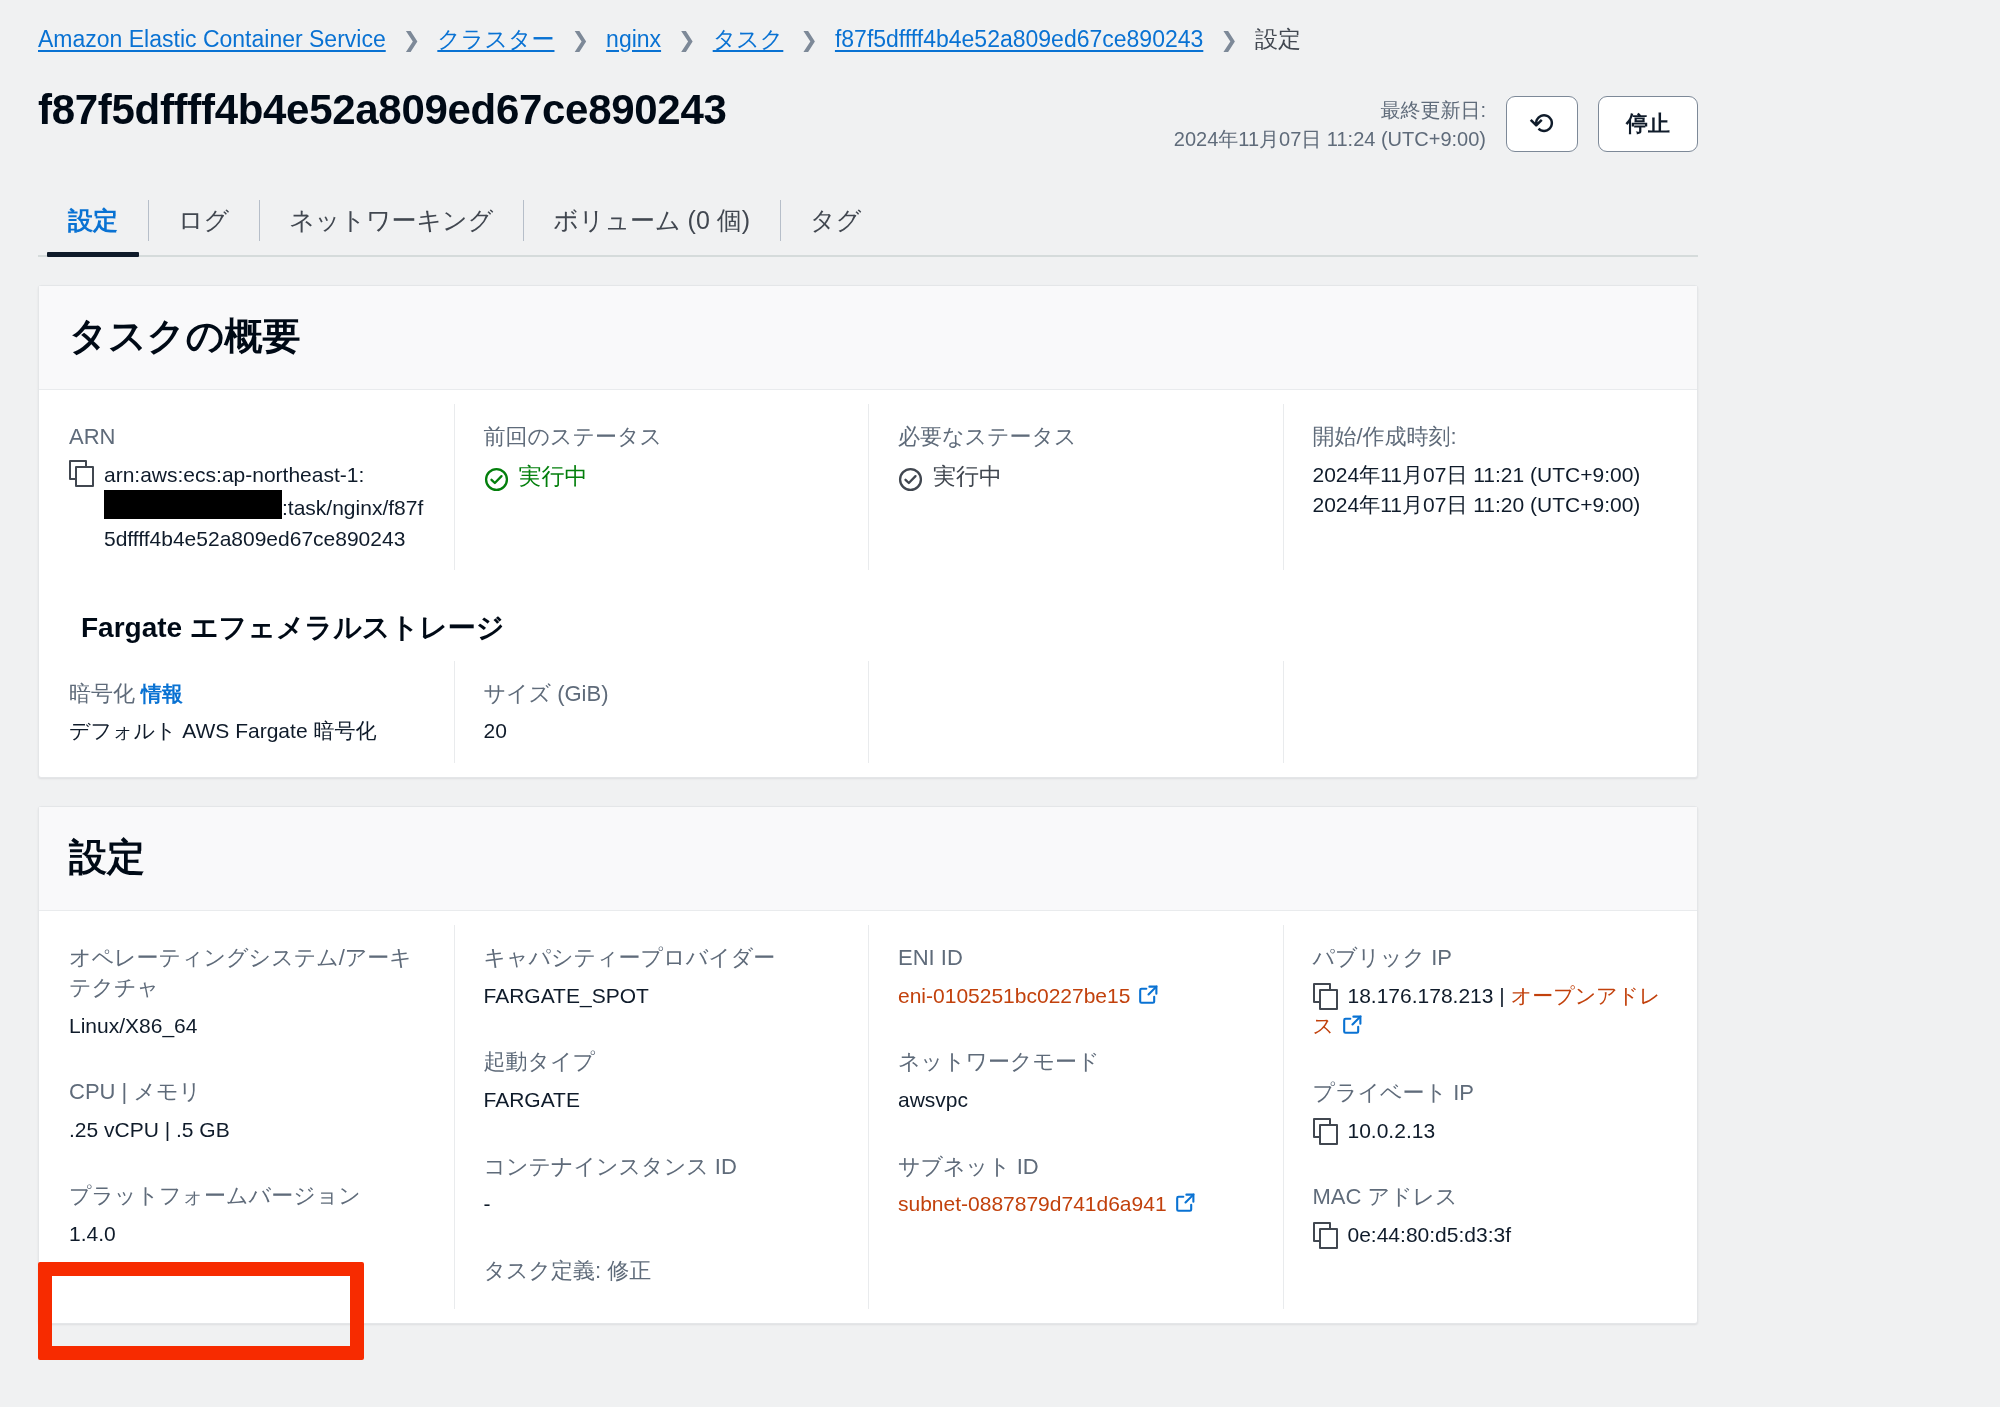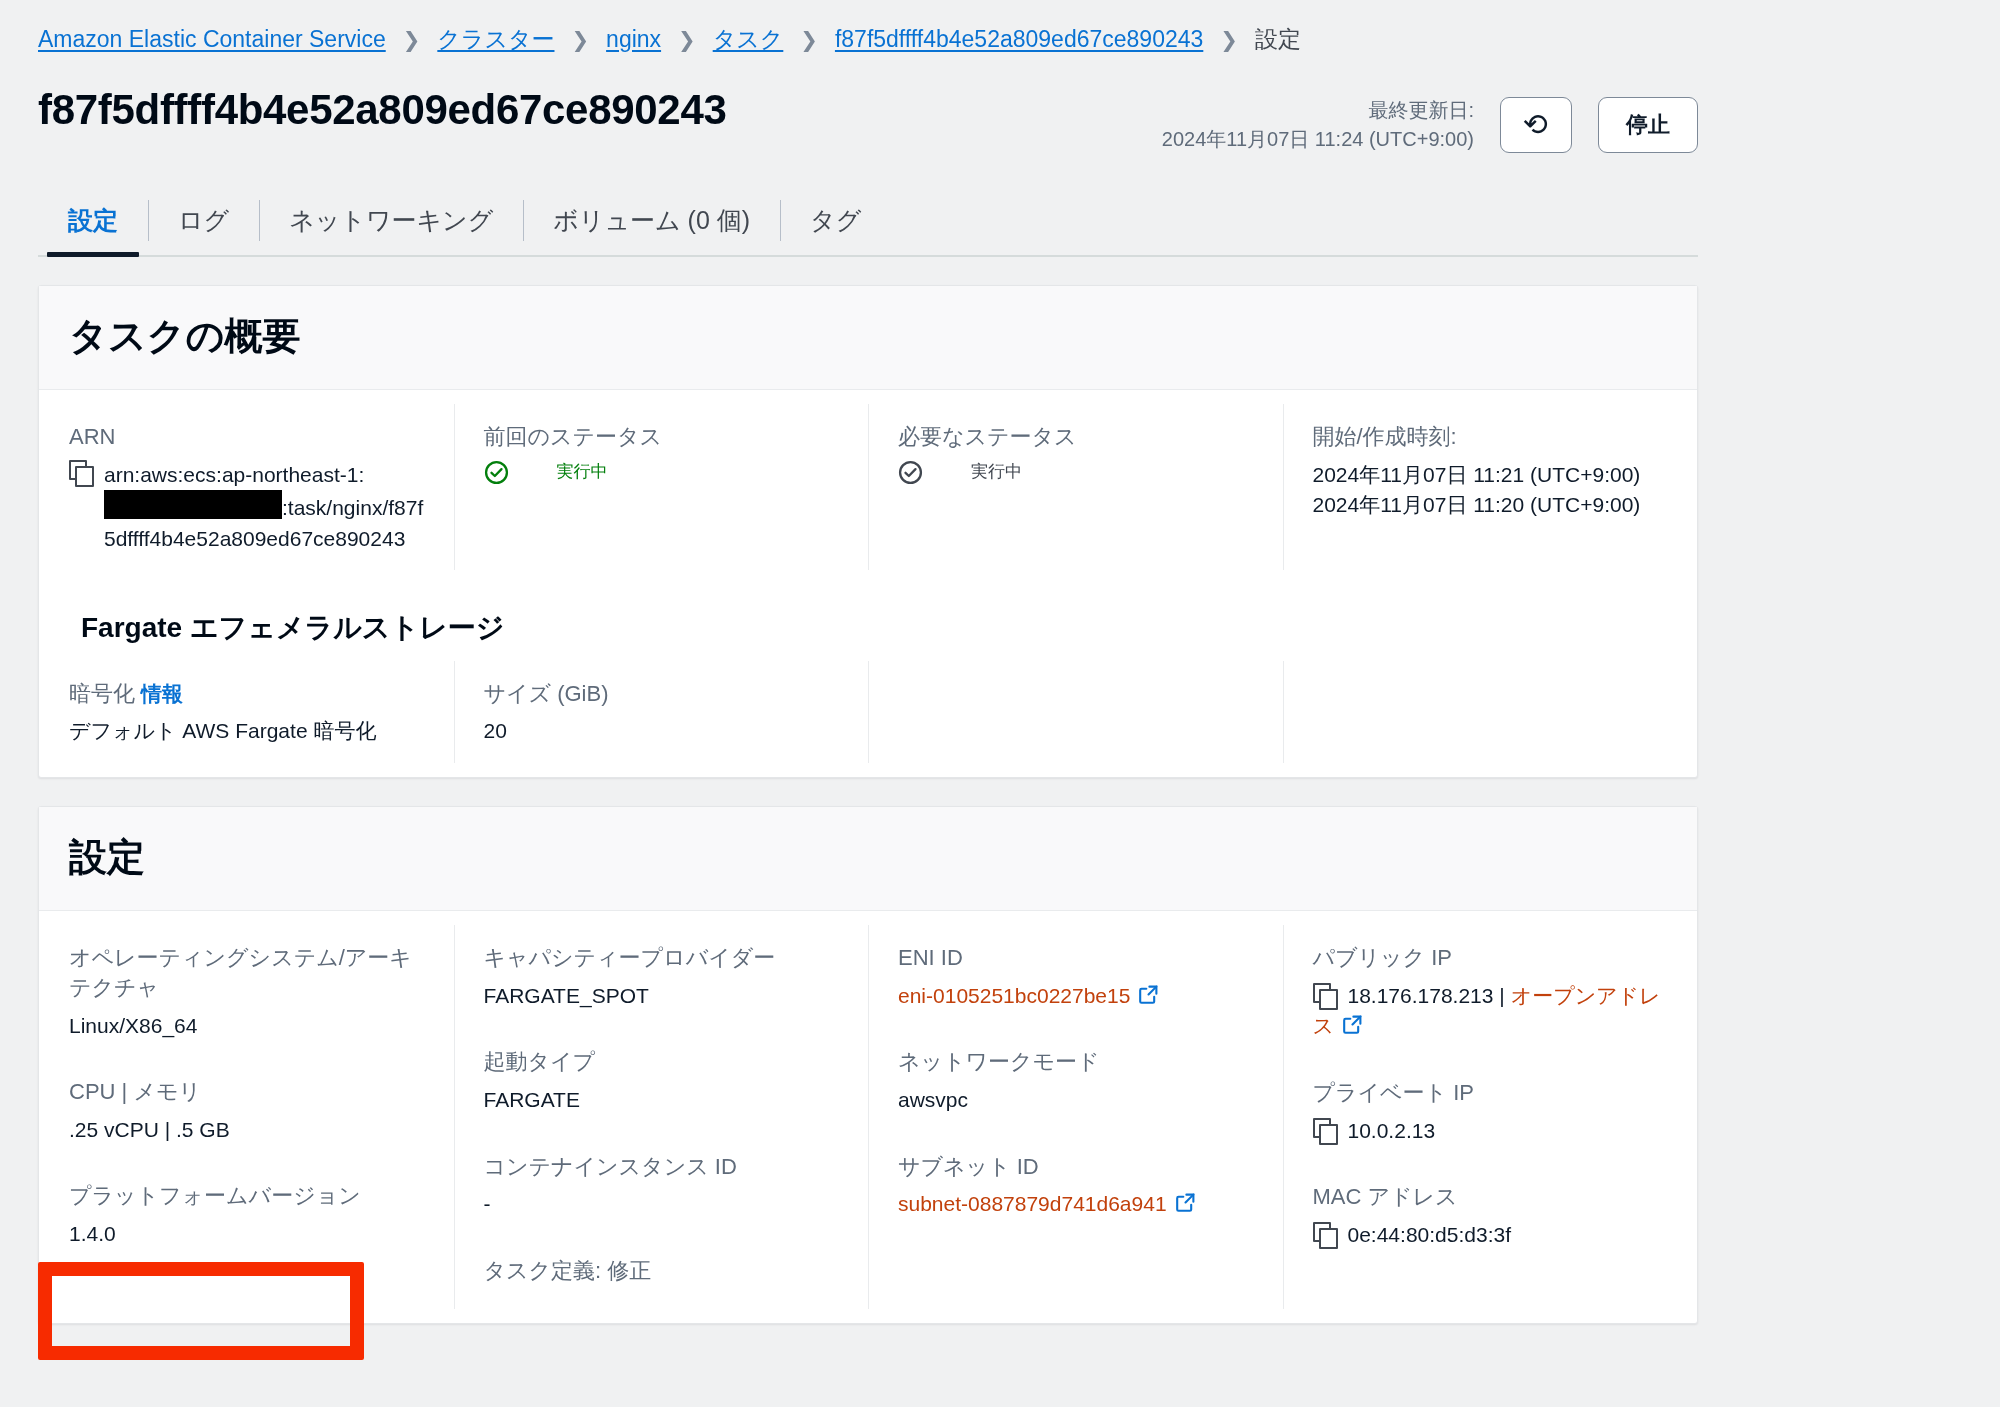--- a/index.html
+++ b/index.html
@@ -47,22 +47,21 @@
   }
   .page-title {
     font-size: 42px;
     font-weight: bold;
     letter-spacing: -0.3px;
     color: #000a16;
     line-height: 1.15;
   }
   .title-actions {
     display: flex;
-    align-items: center;
-    gap: 26px;
+    gap: 20px;
     padding-top: 10px;
   }
   .updated-block {
     text-align: right;
     font-size: 20px;
     color: #5f6b7a;
     line-height: 1.45;
   }
   .btn {
     border: 1px solid #7d8998;
@@ -238,24 +237,23 @@
     width: 21px;
     height: 21px;
     vertical-align: -2px;
     margin-left: 8px;
     cursor: pointer;
   }
 
   
   .status-line {
     display: flex;
-    align-items: flex-start;
-    font-size: 17px;
+    align-items: flex-end;
+    font-size: 23px;
     line-height: 1.4;
-    gap: 38px;
   }
   .status-running { color: #037f0c; }
   .status-desired { color: #414750; }
   .status-ico {
     width: 25px; height: 25px;
     margin-right: 10px;
     flex: none;
   }
 
   

